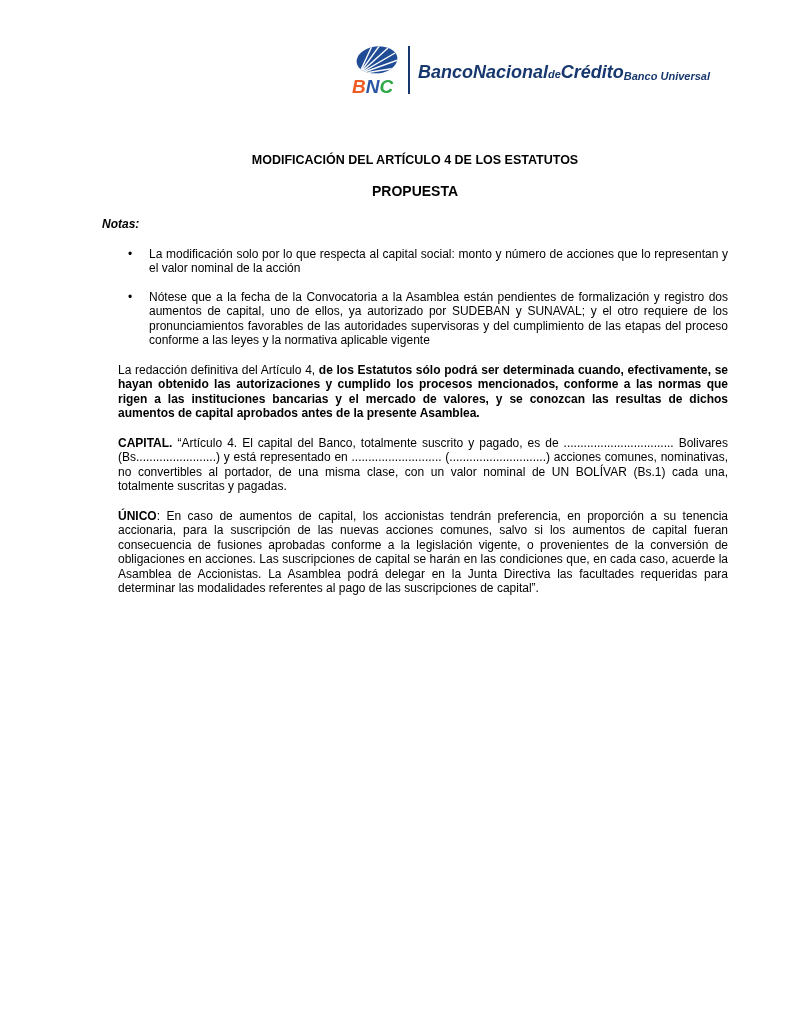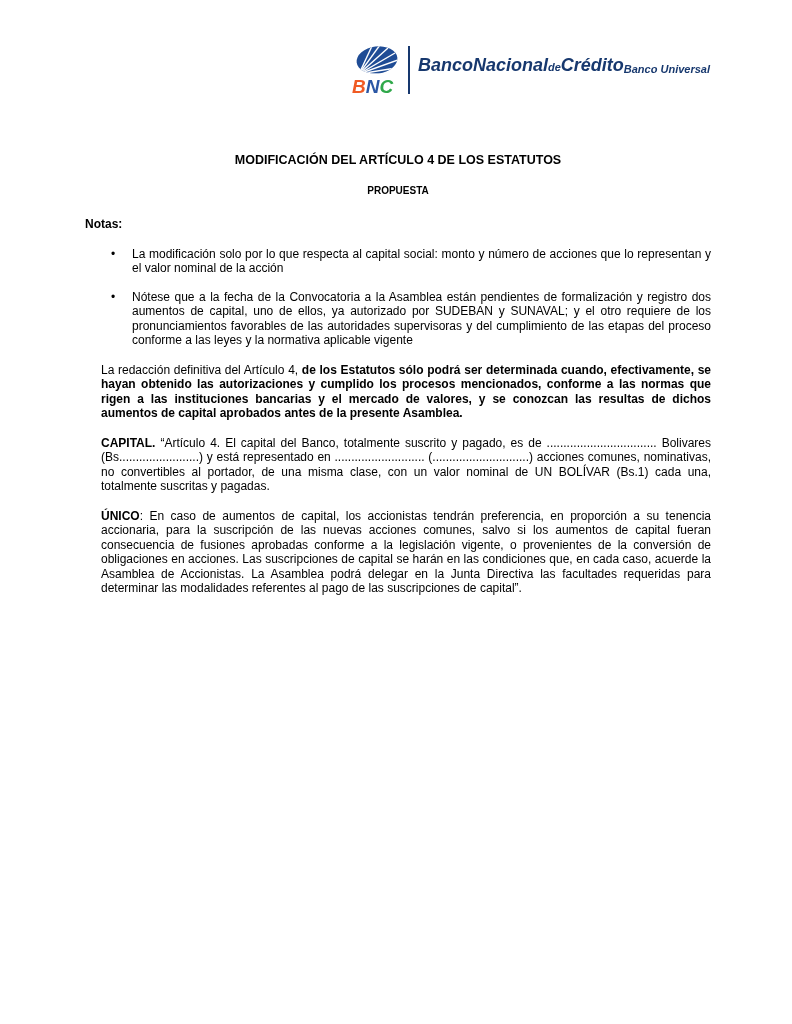--- a/index.html
+++ b/index.html
@@ -24,35 +24,35 @@
     letter-spacing:0px;
     text-shadow:-1px 0 #fff,1px 0 #fff,0 -1px #fff,0 1px #fff;
   }
   .logo-sep{width:2px;height:48px;margin:2px 8px 0 8px;flex:0 0 auto;}
   .logo-text{display:flex;flex-direction:row;align-items:flex-end;margin-top:12px;}
   .logo-wordmark{
     font-style:italic;font-weight:bold;font-size:18px;line-height:18px;white-space:nowrap;
   }
   .logo-wordmark .small-de{font-size:11px;}
   .logo-subtitle{
-    font-style:italic;font-weight:bold;font-size:11px;line-height:13px;margin-top:7px;padding-right:2px;
+    font-style:italic;font-weight:bold;font-size:11px;line-height:13px;margin-top:14px;padding-right:2px;
   }
   
   .content{
-    position:absolute;top:153px;left:85px;width:626px;
+    position:absolute;top:153px;left:102px;width:626px;
     font-size:12px;line-height:14.5px;
   }
   .doc-title{
     text-align:center;font-weight:bold;font-size:12.5px;margin:0 0 0 0;
   }
   .doc-subtitle{
-    text-align:center;font-weight:bold;font-size:10px;margin:16px 0 0 0;
+    text-align:center;font-weight:bold;font-size:14px;margin:16px 0 0 0;
   }
   .notes-heading{
-    font-weight:bold;margin:19px 0 0 0;
+    font-weight:bold;margin:19px 0 0 0;font-style:italic;
   }
   ul.notes{
     list-style:none;margin:15px 0 0 0;padding:0;
   }
   ul.notes li{
     position:relative;
     margin:0 0 14px 0;
     padding-left:47px;
     text-align:justify;
   }

